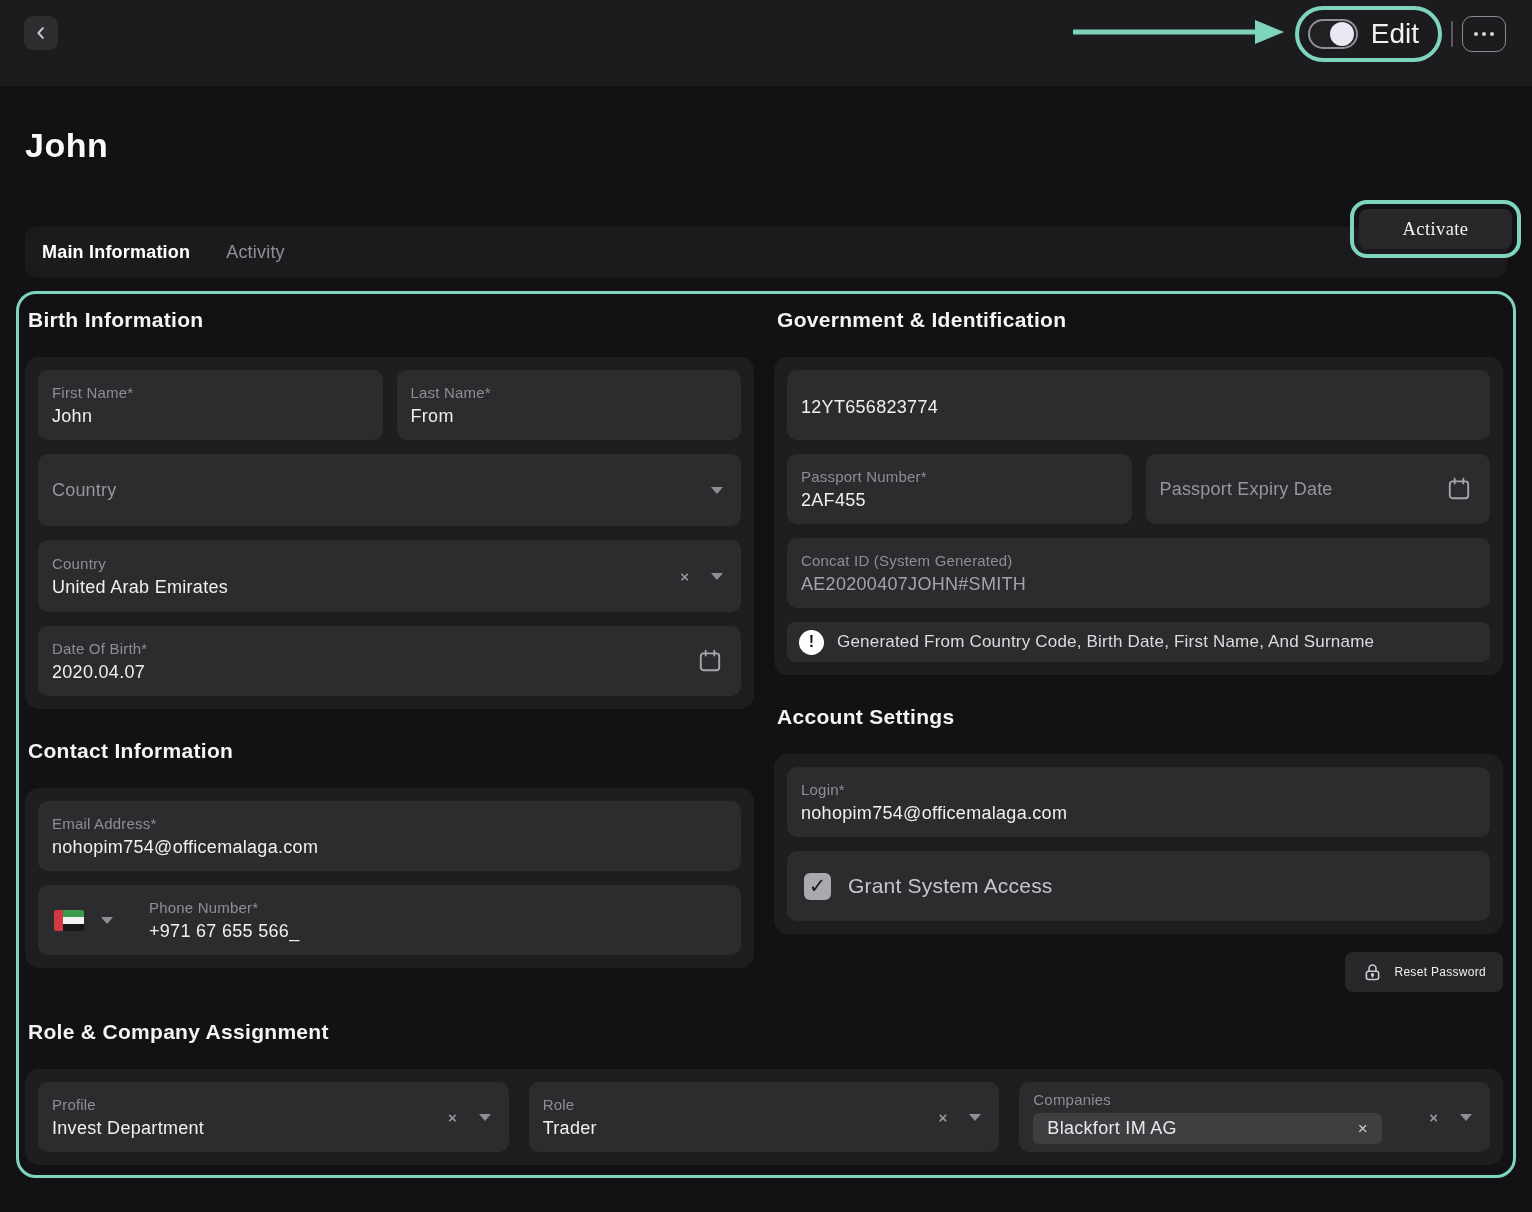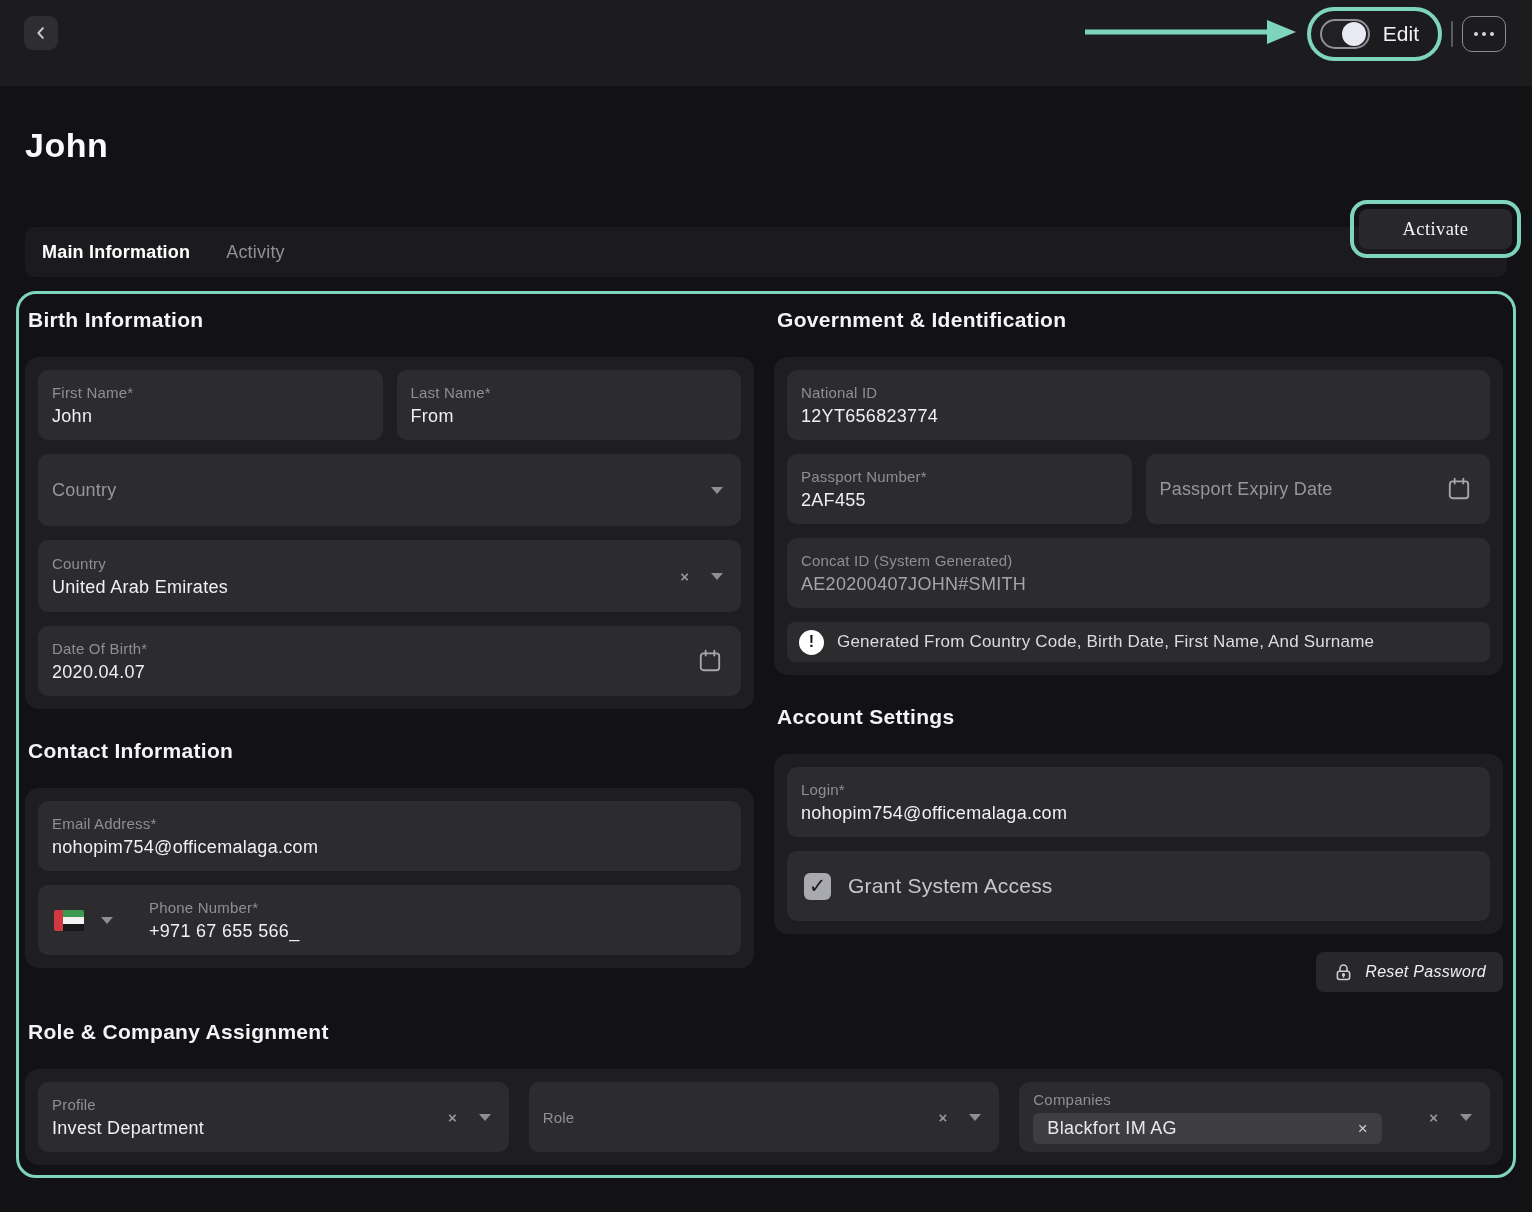--- a/index.html
+++ b/index.html
@@ -30,21 +30,21 @@
     padding:8px 19px 8px 9px; background:#1c1c1e;
   }
   .toggle{
     position:relative; width:50px; height:30px; border:2px solid #90909a;
     border-radius:16px; background:#212124; cursor:pointer;
   }
   .toggle .knob{
     position:absolute; top:1px; right:2px; width:24px; height:24px;
     border-radius:50%; background:#e9e9f4;
   }
-  .toggle-label{ font-size:21px; color:#f2f2f5; }
+  .toggle-label{ font-size:28px; color:#f2f2f5; }
   .vsep{ width:2px; height:26px; background:#5a5a60; border-radius:1px; }
   .more-btn{
     width:44px; height:36px; border:1.5px solid #8a8a90; border-radius:10px;
     background:transparent; display:flex; align-items:center; justify-content:center;
     gap:4px; cursor:pointer;
   }
   .more-btn .dot{ width:4px; height:4px; border-radius:50%; background:#d6d6da; }
   
   main{ position:relative; padding:0 25px; }
   h1{ margin-top:40px; font-size:34px; font-weight:700; letter-spacing:.5px; color:#fafafc; }
@@ -125,21 +125,21 @@
     width:27px; height:27px; background:#a9a9b0; border-radius:6px;
     display:flex; align-items:center; justify-content:center;
     color:#1c1c1e; font-size:21px; font-weight:700;
   }
   .check-label{ margin-left:17px; font-size:21px; color:#c6c6cc; letter-spacing:.2px; }
   
   .reset-row{ display:flex; justify-content:flex-end; margin-top:18px; }
   .reset-btn{
     display:flex; align-items:center; gap:11px; background:#28282a; border:none;
     border-radius:8px; padding:8px 17px; height:40px; cursor:pointer;
-    font-family:inherit; font-size:16px; color:#f0f0f2; letter-spacing:.3px;font-style:italic;
+    font-family:inherit; font-size:12px; color:#f0f0f2; letter-spacing:.3px;
   }
   
   .role-section{ grid-column:1 / -1; }
   .role-section .section-title{ margin-top:28px; }
   .row3{ display:grid; grid-template-columns:1fr 1fr 1fr; gap:20px; }
   
   .chip{
     margin-top:5px; background:#3e3e41; border-radius:6px; padding:5px 14px;
     display:flex; align-items:center; justify-content:space-between;
     width:88%; max-width:362px;
@@ -272,21 +272,20 @@
           </div>
         </div>
       </div>
     </div>
 
     <div class="col">
       <h2 class="section-title">Government &amp; Identification</h2>
       <div class="group">
         <div class="field">
           <div class="texts">
-            <div class="f-label">National ID</div>
             <div class="f-value">12YT656823774</div>
           </div>
         </div>
         <div class="row2">
           <div class="field">
             <div class="texts">
               <div class="f-label">Passport Number*</div>
               <div class="f-value">2AF455</div>
             </div>
           </div>
@@ -357,20 +356,21 @@
               <div class="f-value">Invest Department</div>
             </div>
             <div class="trail">
               <span class="clear-x">×</span>
               <span class="caret"></span>
             </div>
           </div>
           <div class="field">
             <div class="texts">
               <div class="f-label">Role</div>
+              <div class="f-value">Trader</div>
             </div>
             <div class="trail">
               <span class="clear-x">×</span>
               <span class="caret"></span>
             </div>
           </div>
           <div class="field" style="padding-top:8px; padding-bottom:8px;">
             <div class="texts">
               <div class="f-label">Companies</div>
               <div class="chip">

